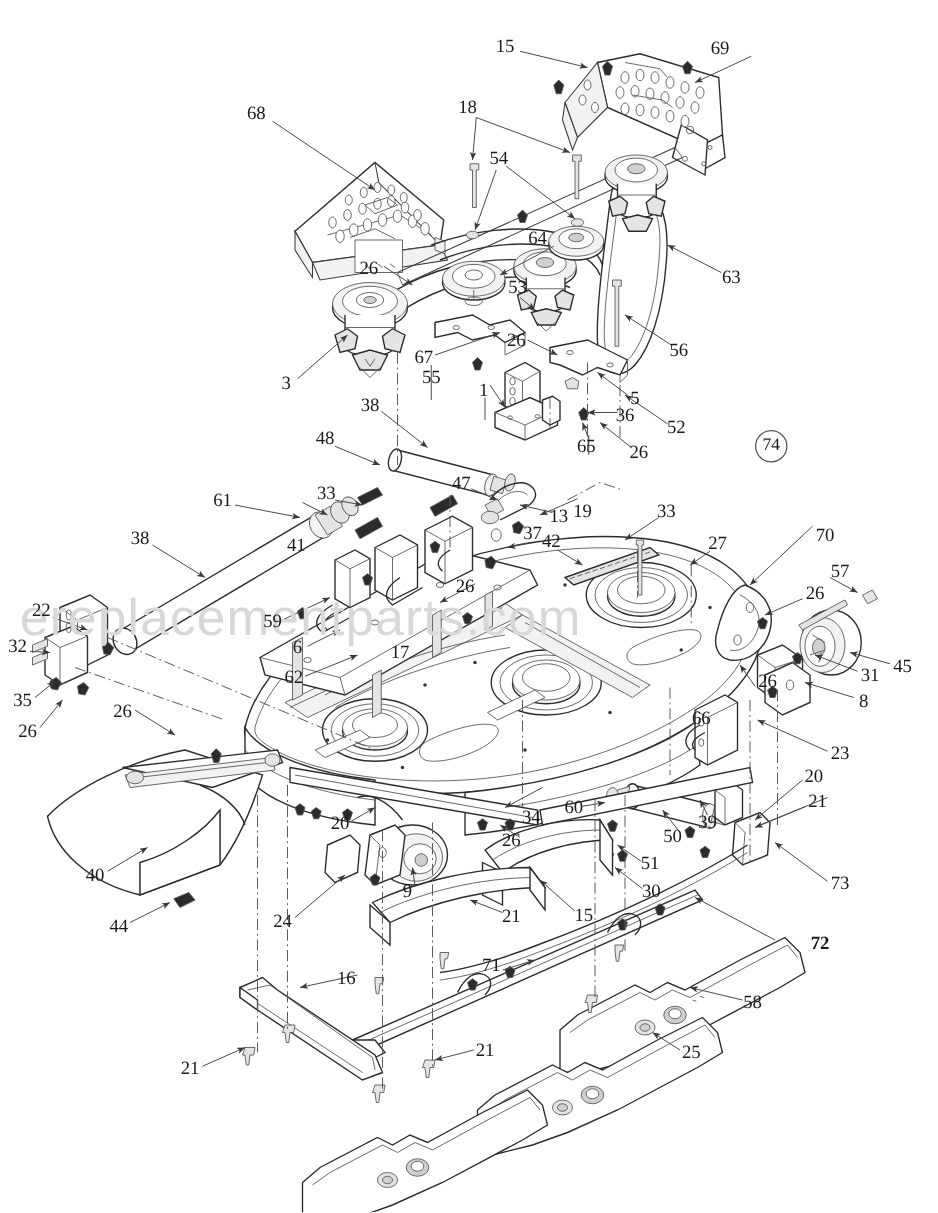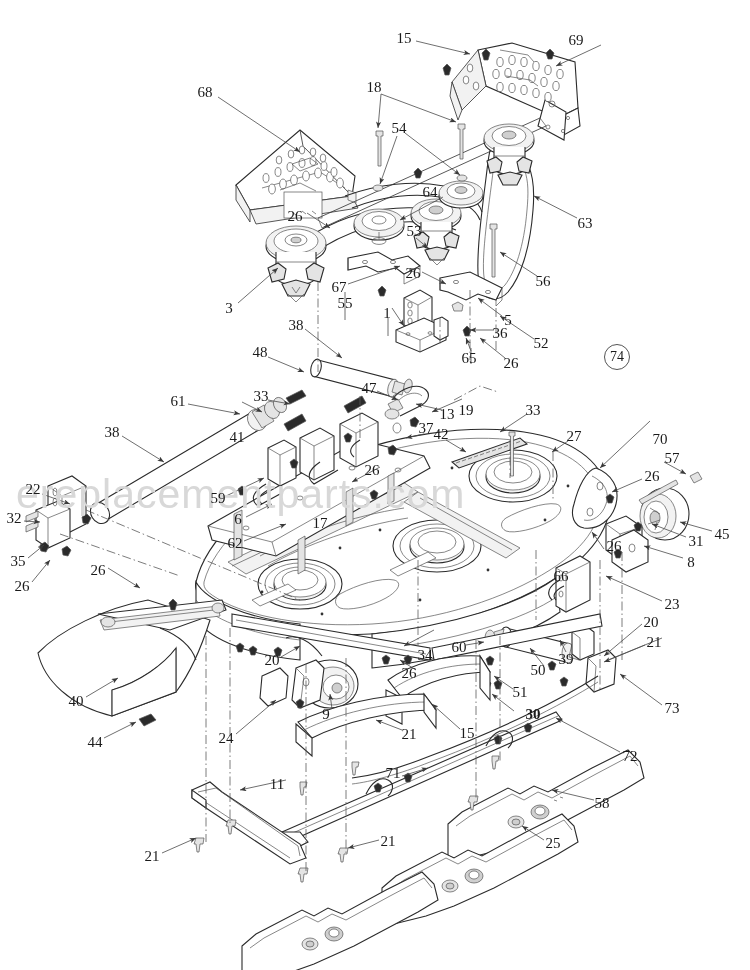--- a/index.html
+++ b/index.html
@@ -724,21 +724,21 @@
       <div class="callout" style="left: 178px; top: 401px;">61</div>
       <div class="callout" style="left: 237px; top: 397px; margin-top: 40px;">41</div>
       <div class="callout" style="left: 261px; top: 396px;">33</div>
       <div class="callout" style="left: 369px; top: 388px;">47</div>
       <div class="callout" style="left: 447px; top: 414px;">13</div>
       <div class="callout" style="left: 466px; top: 410px;">19</div>
       <div class="callout" style="left: 426px; top: 428px;">37</div>
       <div class="callout" style="left: 441px; top: 434px;">42</div>
       <div class="callout" style="left: 533px; top: 410px;">33</div>
       <div class="callout" style="left: 574px; top: 436px;">27</div>
-      <div class="callout" style="left: 660px; top: 439px;">70</div>
+      <div class="callout" style="left: 660px; top: 429px;">70</div>
       <div class="callout" style="left: 112px; top: 432px;">38</div>
       <div class="callout" style="left: 372px; top: 470px;">26</div>
       <div class="callout" style="left: 672px; top: 458px;">57</div>
       <div class="callout" style="left: 652px; top: 476px;">26</div>
       <div class="callout" style="left: 33px; top: 489px;">22</div>
       <div class="callout" style="left: 14px; top: 518px;">32</div>
       <div class="callout" style="left: 18px; top: 561px;">35</div>
       <div class="callout" style="left: 22px; top: 586px;">26</div>
       <div class="callout" style="left: 218px; top: 498px;">59</div>
       <div class="callout" style="left: 238px; top: 519px;">6</div>
@@ -752,31 +752,31 @@
       <div class="callout" style="left: 561px; top: 576px;">66</div>
       <div class="callout" style="left: 672px; top: 604px;">23</div>
       <div class="callout" style="left: 425px; top: 655px;">34</div>
       <div class="callout" style="left: 409px; top: 673px;">26</div>
       <div class="callout" style="left: 272px; top: 660px;">20</div>
       <div class="callout" style="left: 326px; top: 714px;">9</div>
       <div class="callout" style="left: 459px; top: 647px;">60</div>
       <div class="callout" style="left: 538px; top: 670px;">50</div>
       <div class="callout" style="left: 566px; top: 659px;">39</div>
       <div class="callout" style="left: 520px; top: 692px;">51</div>
-      <div class="callout" style="left: 533px; top: 714px; font-weight: bold;">30</div>
+      <div class="callout" style="left: 521px; top: 714px;">30</div>
       <div class="callout" style="left: 651px; top: 622px;">20</div>
       <div class="callout" style="left: 654px; top: 642px;">21</div>
       <div class="callout" style="left: 672px; top: 708px;">73</div>
-      <div class="callout" style="left: 630px; top: 756px;">72</div>
+      <div class="callout" style="left: 656px; top: 756px; font-weight: bold;">72</div>
       <div class="callout" style="left: 76px; top: 701px;">40</div>
       <div class="callout" style="left: 95px; top: 742px;">44</div>
       <div class="callout" style="left: 226px; top: 738px;">24</div>
       <div class="callout" style="left: 467px; top: 733px;">15</div>
       <div class="callout" style="left: 409px; top: 734px;">21</div>
-      <div class="callout" style="left: 277px; top: 784px;">11</div>
+      <div class="callout" style="left: 277px; top: 784px;">16</div>
       <div class="callout" style="left: 393px; top: 773px;">71</div>
       <div class="callout" style="left: 388px; top: 841px;">21</div>
       <div class="callout" style="left: 152px; top: 856px;">21</div>
       <div class="callout" style="left: 602px; top: 803px;">58</div>
       <div class="callout" style="left: 553px; top: 843px;">25</div>
     </div>
 
 </div>
 
 </body></html>

